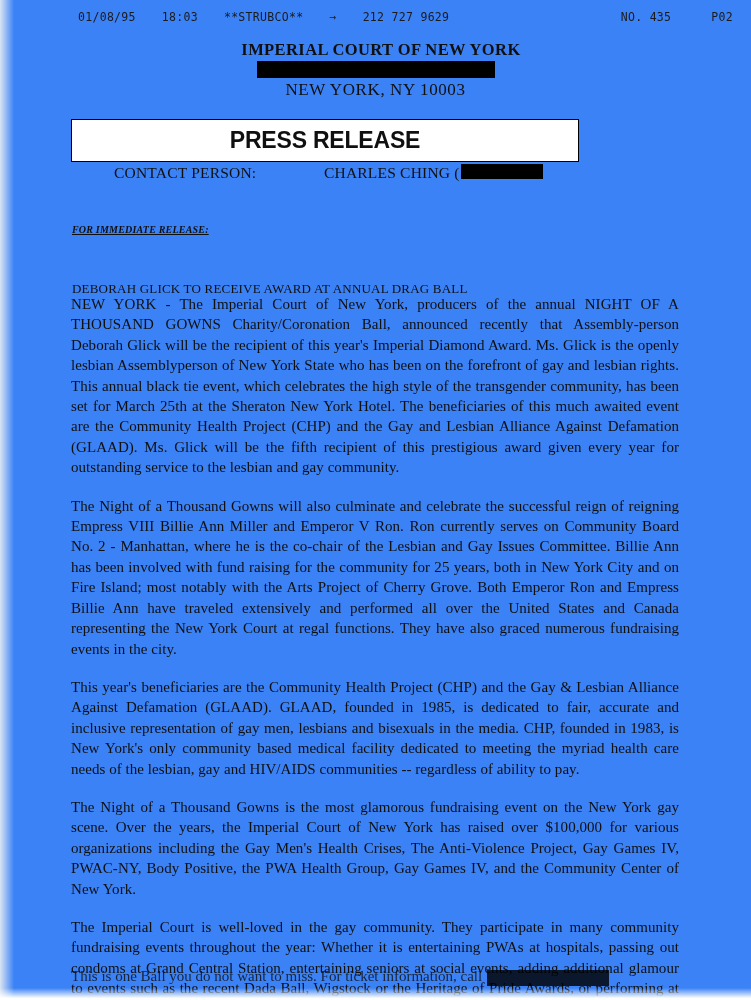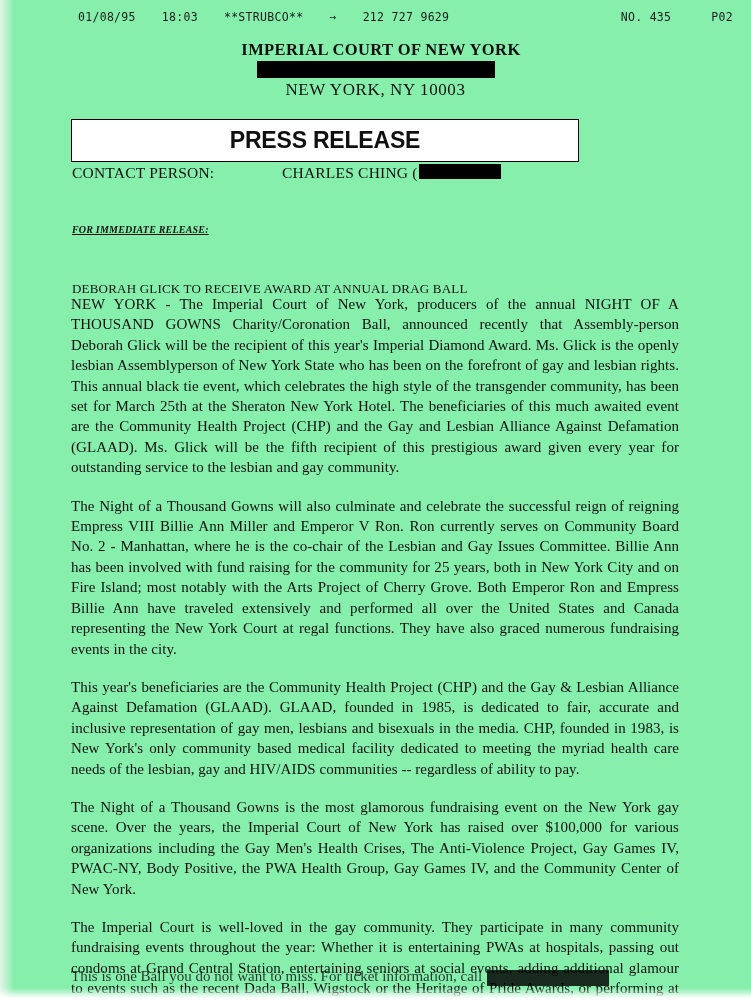--- a/index.html
+++ b/index.html
@@ -13,21 +13,21 @@
     height: 1000px;
     position: relative;
     overflow: hidden;
     font-family: "Liberation Serif", "DejaVu Serif", serif;
     color: #101010;
   }
 
   .page {
     position: absolute;
     inset: 0;
-    background: #86efac;
+    background: #3b82f6;
   }
 
   
   .fax-header {
     position: absolute;
     top: 8px;
     left: 0;
     right: 0;
     height: 18px;
     font-family: "DejaVu Sans Mono", "Liberation Mono", monospace;
@@ -109,20 +109,21 @@
     top: 162px;
     left: 72px;
     right: 52px;
     font-size: 15.5px;
     line-height: 21px;
   }
   .contact-row {
     display: flex;
     align-items: flex-start;
     white-space: nowrap;
+    margin-left: 42px;
   }
   .contact-label { width: 210px; flex: none; letter-spacing: 0.2px; }
   .contact-name  { flex: none; letter-spacing: 0.2px; }
   .redact-phone {
     display: inline-block;
     height: 15px;
     background: #000;
     margin-left: 1px;
     position: relative;
     top: 2px;

